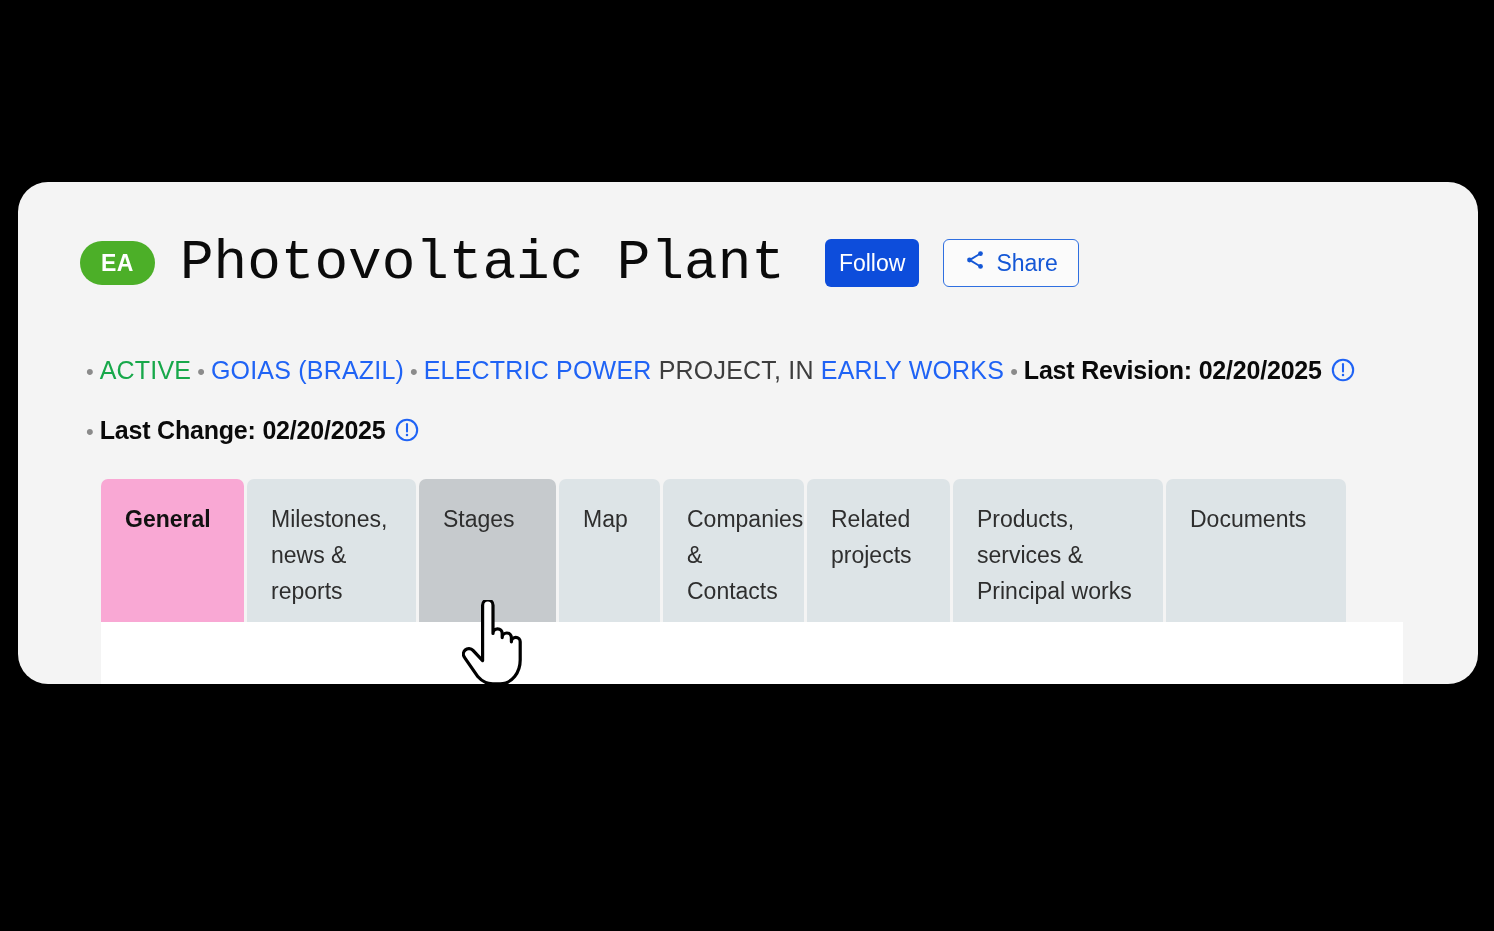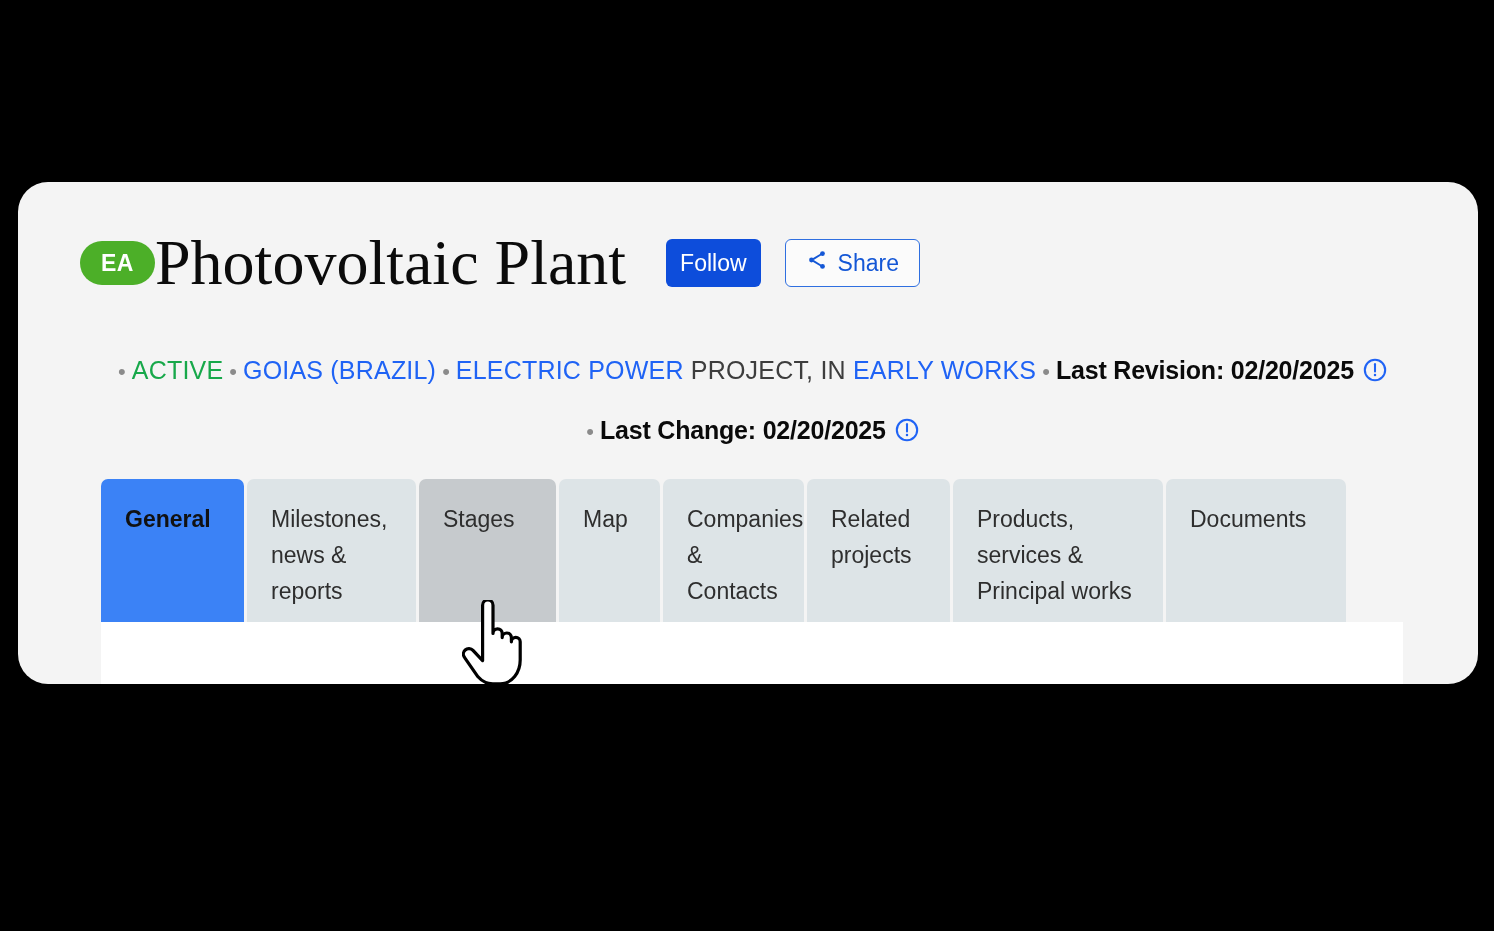--- a/index.html
+++ b/index.html
@@ -51,22 +51,23 @@
     color: #ffffff;
     font-size: 23px;
     font-weight: bold;
     letter-spacing: 0.5px;
     display: flex;
     align-items: center;
     justify-content: center;
     flex: none;
   }
   .page-title {
-    font-family: Liberation Serif, serif;
-    font-size: 64px;
+    margin-left: 25px;
+    font-family: Liberation Mono, monospace;
+    font-size: 56px;
     line-height: 60px;
     color: #0b0b0b;
     white-space: nowrap;
     font-weight: normal;
   }
   .btn-follow {
     margin-left: 40px;
     background: #0d4ddb;
     color: #ffffff;
     font-size: 23px;
@@ -101,21 +102,21 @@
   
   .meta {
     position: absolute;
     left: 62px;
     top: 160px;
     width: 1340px;
     font-size: 25px;
     line-height: 56px;
     color: #2b2b2b;
   }
-  .meta-line { display: block; white-space: nowrap; text-align: center; }
+  .meta-line { display: block; white-space: nowrap; }
   .dot {
     color: #8b8b8b;
     font-size: 22px;
     padding: 0 6px;
   }
   .m-active   { color: #17a84a; letter-spacing: 0.2px; }
   .m-link     { color: #1f63f5; letter-spacing: 0.2px; }
   .m-plain    { color: #3d3d3d; letter-spacing: 0.2px; }
   .m-strong   { color: #0a0a0a; font-weight: bold; letter-spacing: -0.2px; }
   .info-icon  { display: inline-block; vertical-align: -4px; margin-left: 8px; }
@@ -138,21 +139,21 @@
     font-size: 23px;
     line-height: 36px;
     padding: 22px 24px 0 24px;
     height: 145px;
     box-sizing: border-box;
     cursor: pointer;
     flex: none;
   }
   .tab span { display: block; }
   .tab.active {
-    background: #3b82f6;
+    background: #f9a8d4;
     font-weight: bold;
     color: #111111;
   }
   .tab.hovered { background: #c6cacd; }
 
   
   .content-panel {
     position: absolute;
     left: 83px;
     top: 440px;

